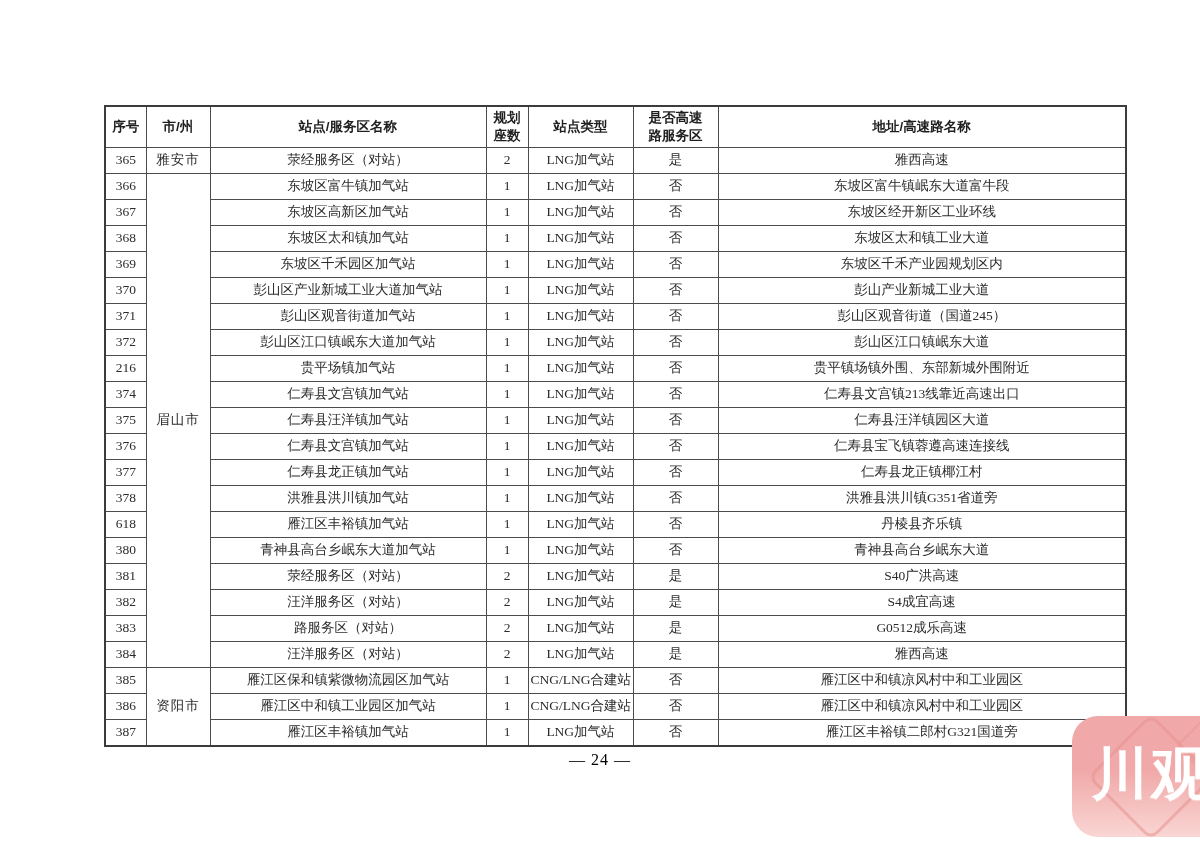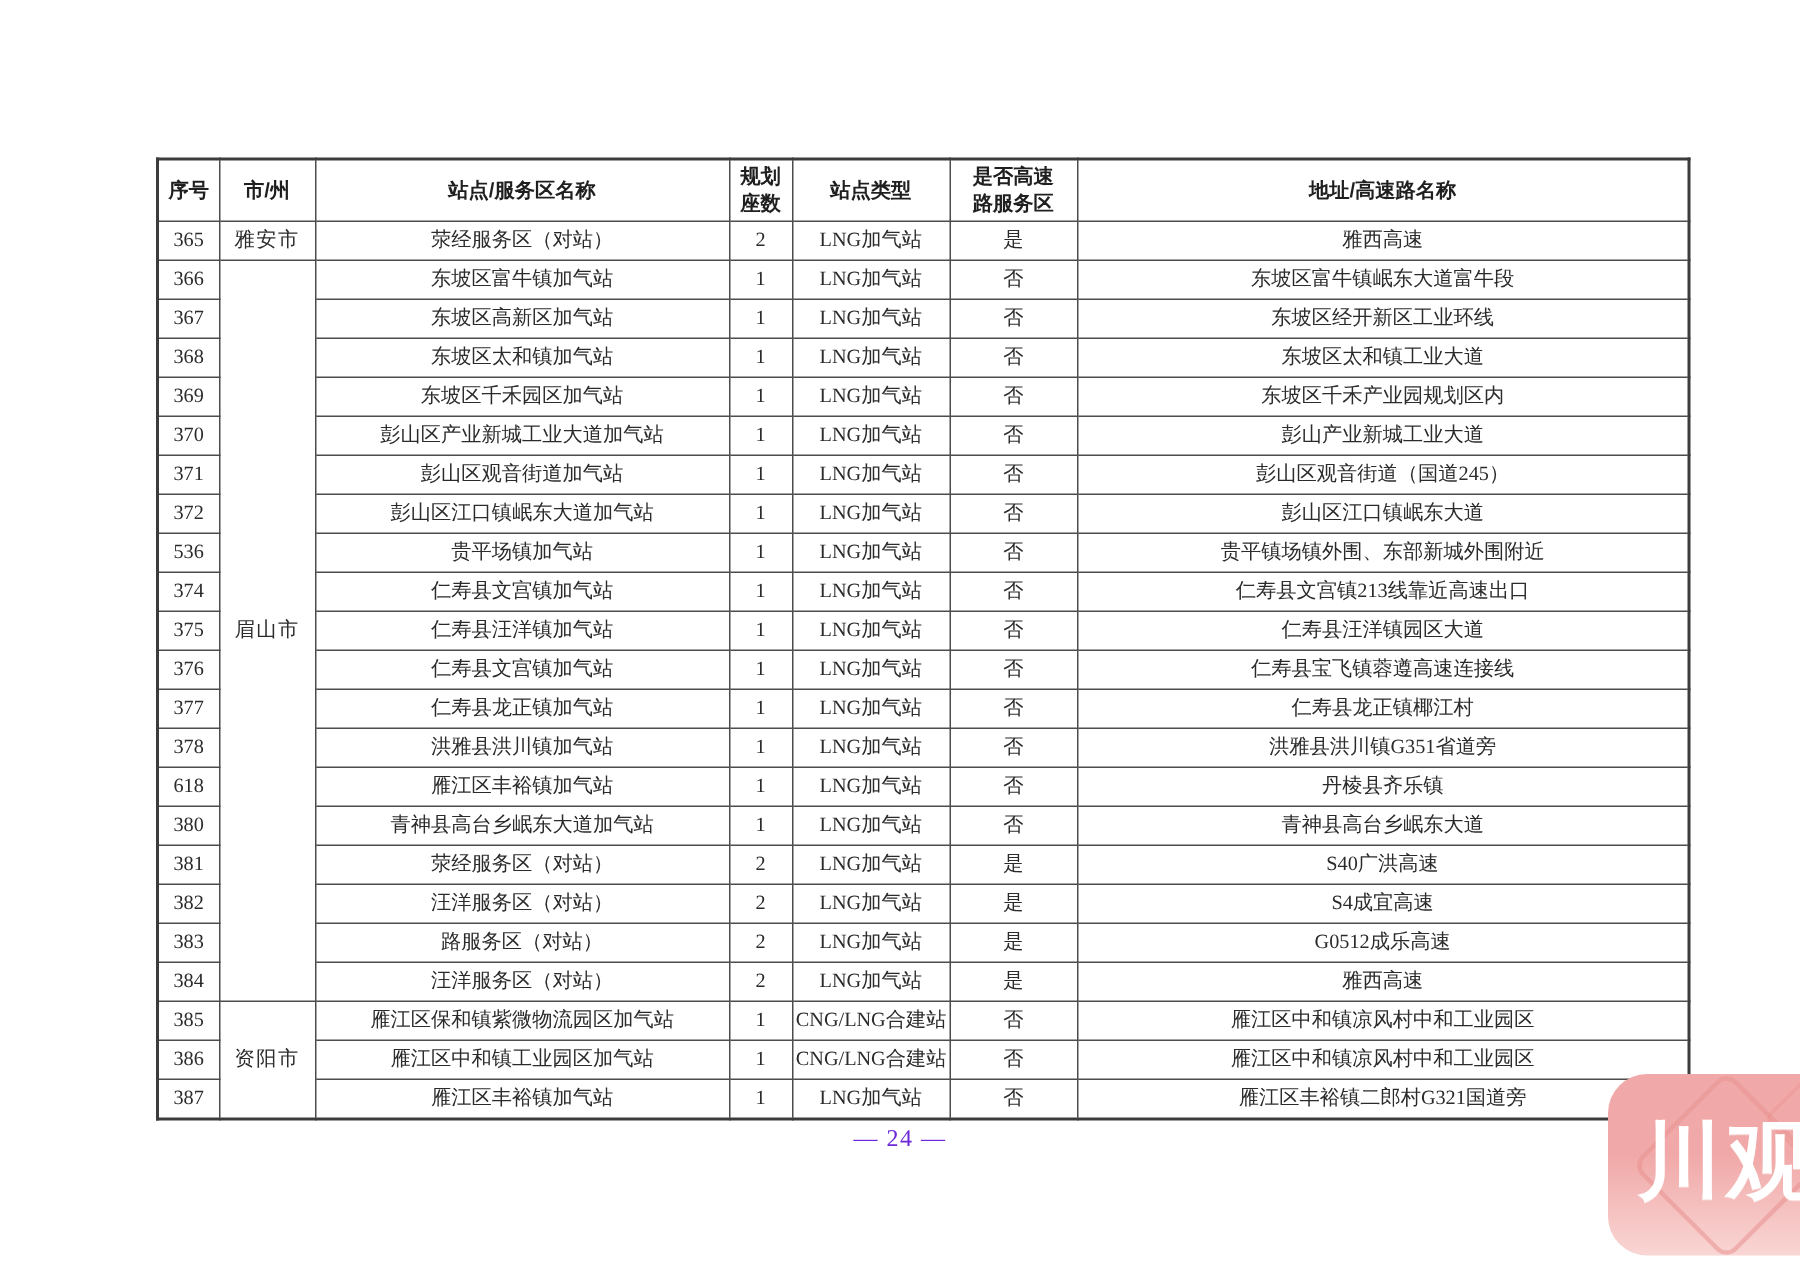--- a/index.html
+++ b/index.html
@@ -49,21 +49,21 @@
     letter-spacing: 1px;
     margin-left: 48px;
   }
 
   .page-number {
     position: absolute;
     left: 0; top: 751px;
     width: 1200px;
     text-align: center;
     font-size: 16px;
-    color: #6d28d9;
+    color: #000000;
     letter-spacing: 1px;
   }
 
   .watermark {
     position: absolute;
     left: 1072px; top: 716px;
     width: 158px; height: 121px;
     border-radius: 26px;
     overflow: hidden;
     display: flex;
@@ -186,21 +186,21 @@
         </tr>
         <tr>
           <td>372</td>
           <td>彭山区江口镇岷东大道加气站</td>
           <td>1</td>
           <td>LNG加气站</td>
           <td>否</td>
           <td>彭山区江口镇岷东大道</td>
         </tr>
         <tr>
-          <td>536</td>
+          <td>216</td>
           <td>贵平场镇加气站</td>
           <td>1</td>
           <td>LNG加气站</td>
           <td>否</td>
           <td>贵平镇场镇外围、东部新城外围附近</td>
         </tr>
         <tr>
           <td>374</td>
           <td>仁寿县文宫镇加气站</td>
           <td>1</td>

